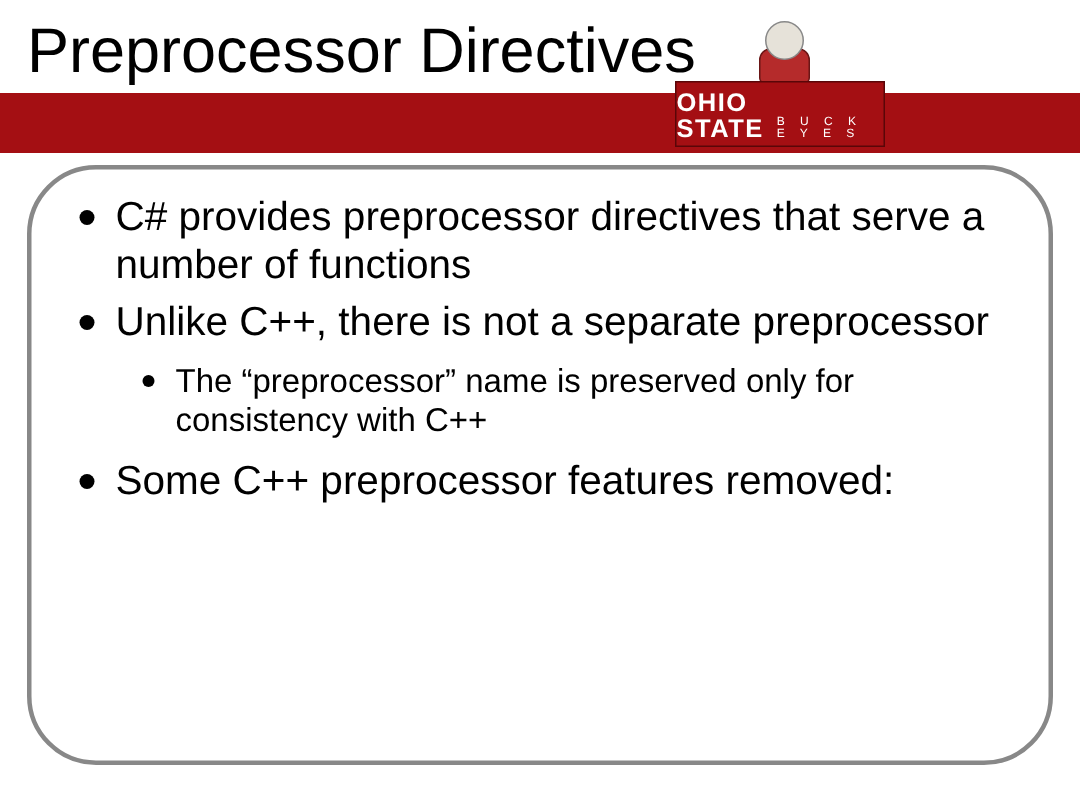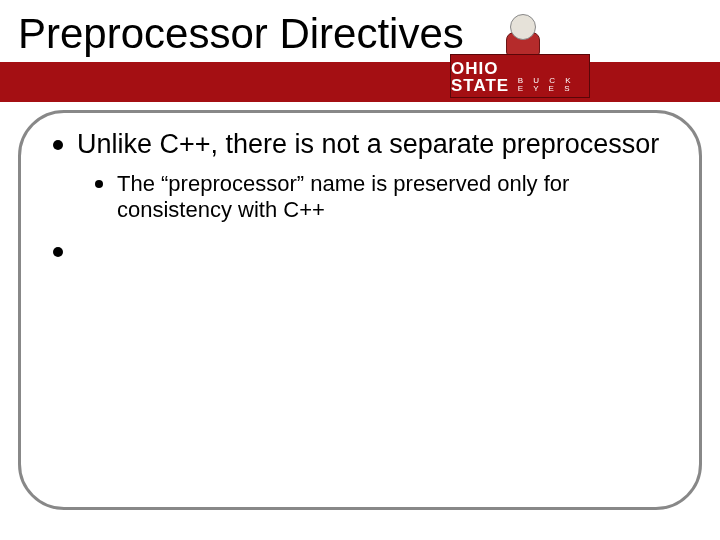--- a/index.html
+++ b/index.html
@@ -163,25 +163,29 @@
       <div class="logo-red">
         <div class="logo-ohio">OHIO STATE</div>
         <div class="logo-buckeye">B U C K E Y E S</div>
       </div>
     </div>
   </div>
 
   <div class="content-box">
     <ul class="lvl1">
       <li>
+        <span>C# provides preprocessor directives that serve a number of functions</span>
+      </li>
+      <li>
         <span>Unlike C++, there is not a separate preprocessor</span>
         <ul class="lvl2">
           <li>
             <span>The “preprocessor” name is preserved only for consistency with C++</span>
           </li>
         </ul>
       </li>
       <li>
+        <span>Some C++ preprocessor features removed:</span>
       </li>
     </ul>
   </div>
 
 </div>
 
 </body></html>

